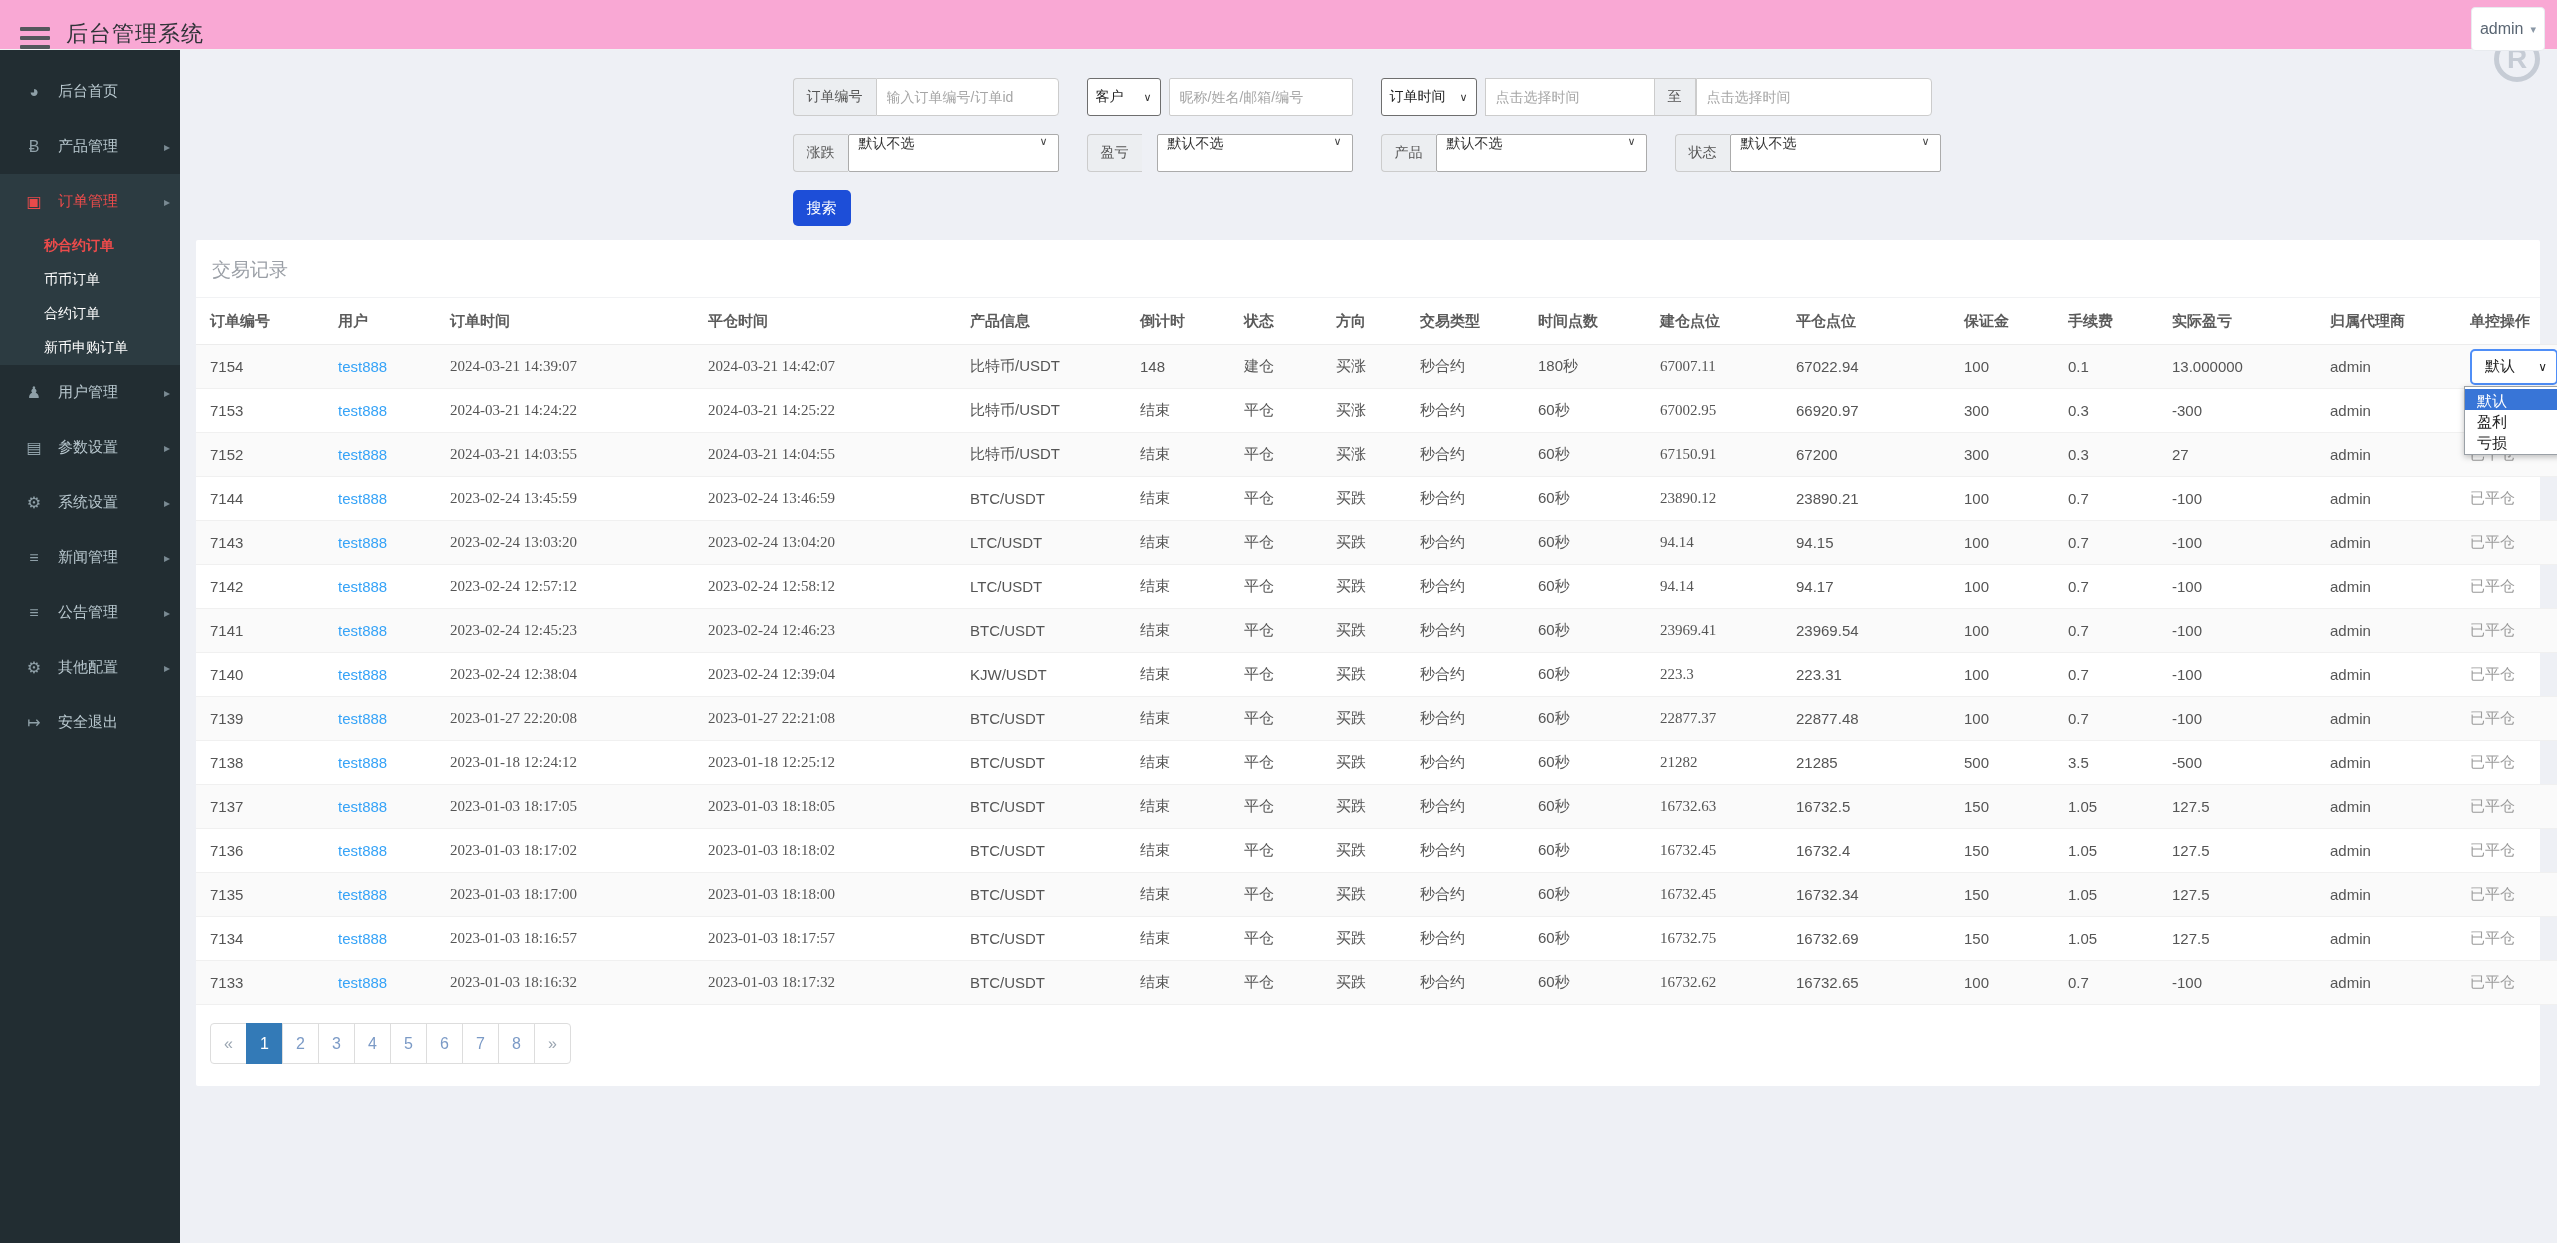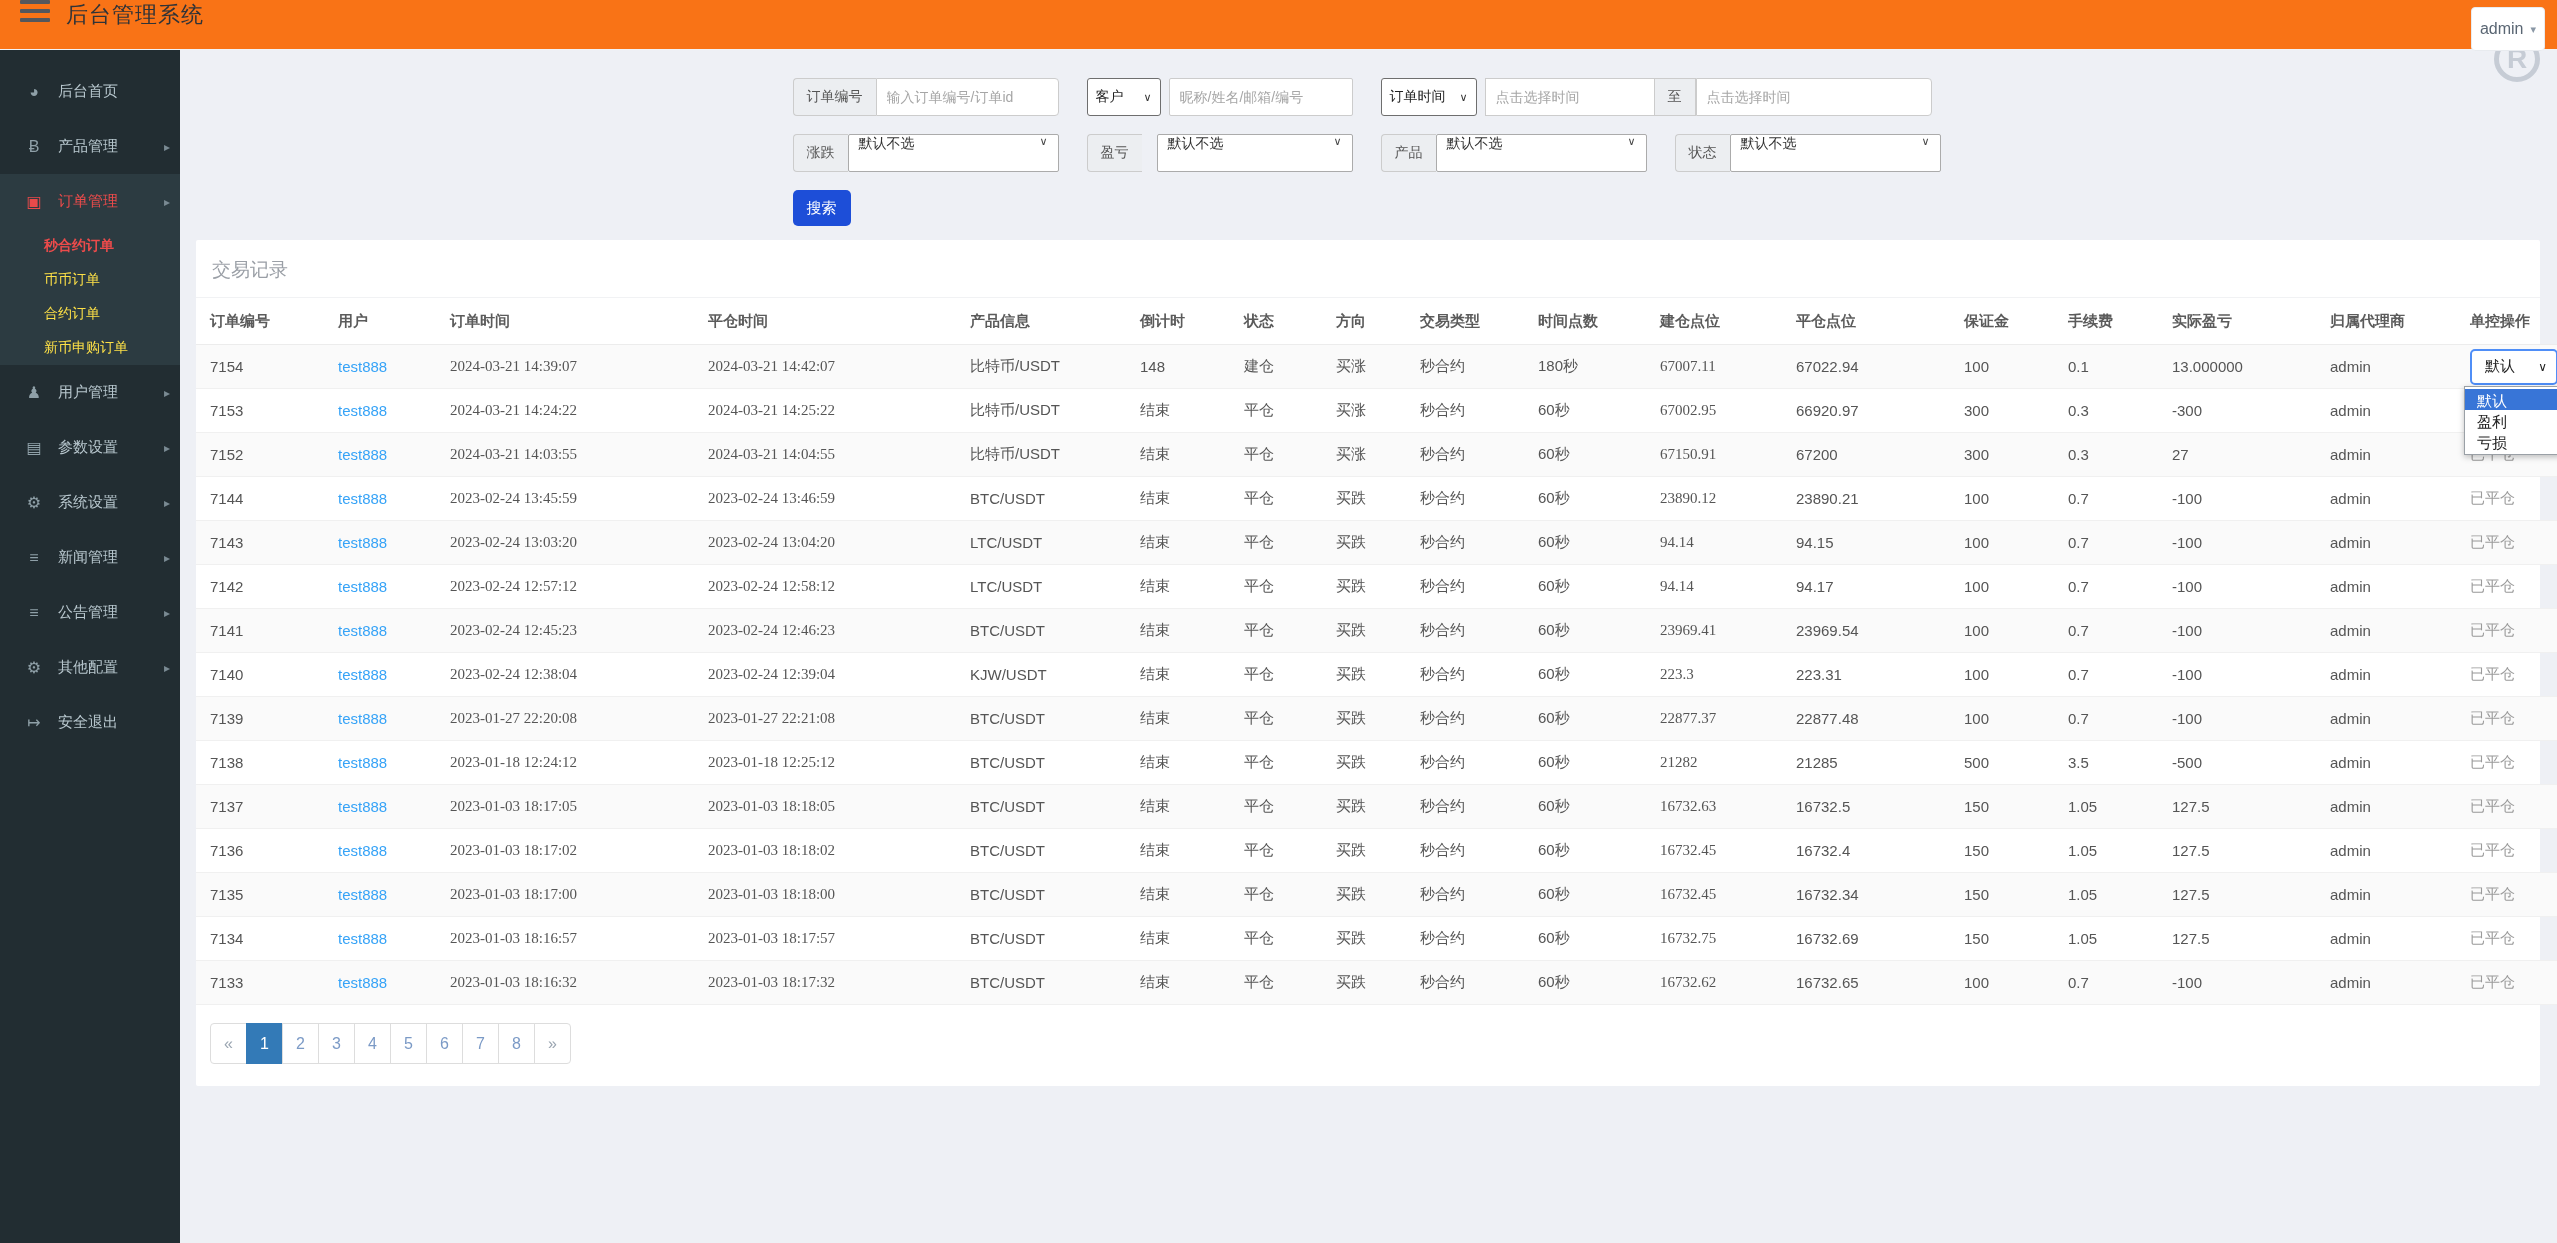--- a/index.html
+++ b/index.html
@@ -1,35 +1,35 @@
 <!DOCTYPE html>
 <html><head>
 <meta charset="utf-8">
 <style>
   * { margin:0; padding:0; box-sizing:border-box; }
   html,body { width:2557px; height:1243px; font-family:"Liberation Sans","DejaVu Sans",sans-serif; background:#eef0f5; overflow:hidden; }
 
   
-  .topbar { position:fixed; top:0; left:0; width:2557px; height:50px; background:#f97316; z-index:20; display:flex; align-items:flex-start; border-bottom:1px solid #f2f3f5;}
+  .topbar { position:fixed; top:0; left:0; width:2557px; height:50px; background:#f9a8d4; z-index:20; display:flex; align-items:flex-end; border-bottom:1px solid #f2f3f5;}
   .hamburger { width:30px; height:22px; margin-left:20px; display:flex; flex-direction:column; justify-content:space-between; cursor:pointer;}
   .hamburger i { display:block; height:4px; background:#54575c; border-radius:1px;}
   .app-title { margin-left:16px; font-size:22px; color:#2f3338; letter-spacing:1px;}
   .admin-box { position:absolute; right:12px; top:7px; height:44px; min-width:74px; background:#fff; border:1px solid #e8ebef; border-radius:4px; display:flex; align-items:center; justify-content:center; gap:7px; font-size:16px; color:#5a6673; cursor:pointer; z-index:22;}
   .admin-caret { font-size:11px; color:#8a97a5;}
   .r-logo { position:absolute; left:2494px; top:36px; width:46px; height:46px; border:5px solid #c6ccd5; border-radius:50%; color:#c6ccd5; font-weight:bold; font-size:28px; display:flex; align-items:center; justify-content:center; background:transparent; z-index:21;}
 
   
   .sidebar { position:fixed; top:50px; left:0; bottom:0; width:180px; background:#222d32; z-index:15; padding-top:14px;}
   .side-item { height:55px; display:flex; align-items:center; padding:0 10px 0 22px; color:#b8c7ce; font-size:15px; cursor:pointer;}
   .side-item .ic { width:24px; font-size:16px; color:#8fa0a8; margin-right:12px; text-align:center;}
   .side-item .arrow { margin-left:auto; font-size:12px; color:#7a8a93;}
   .side-group { background:#2c3b41; }
   .side-group .side-item { color:#ec4b4b; }
   .side-group .side-item .ic { color:#e84a4a; }
-  .sub-item { height:34px; display:flex; align-items:center; padding-left:44px; font-size:14px; color:#fde047; cursor:pointer;}
+  .sub-item { height:34px; display:flex; align-items:center; padding-left:44px; font-size:14px; color:#ffffff; cursor:pointer;}
   .sub-item.active { color:#ec4b4b; font-weight:bold;}
 
   
   .content { position:absolute; top:50px; left:180px; width:2377px; bottom:0; }
 
   
   .filters { width:1152px; margin:28px auto 0 auto; }
   .f-row { display:flex; gap:28px; margin-bottom:18px; }
   .igroup { display:flex; height:38px; }
   .addon { background:#eceef1; border:1px solid #ccc; border-right:none; border-radius:4px 0 0 4px; display:flex; align-items:center; padding:0 13px; font-size:14px; color:#555; white-space:nowrap;}

